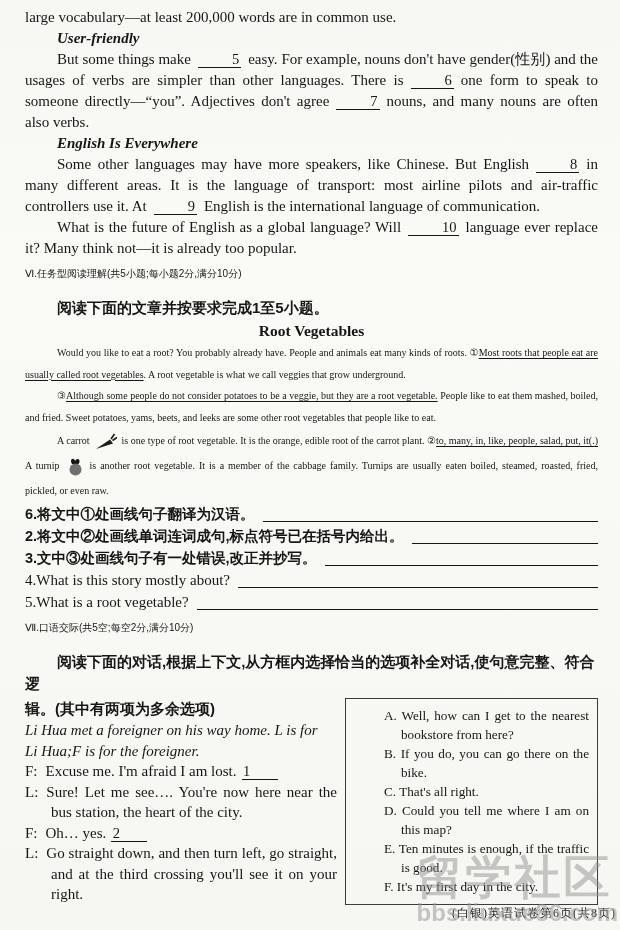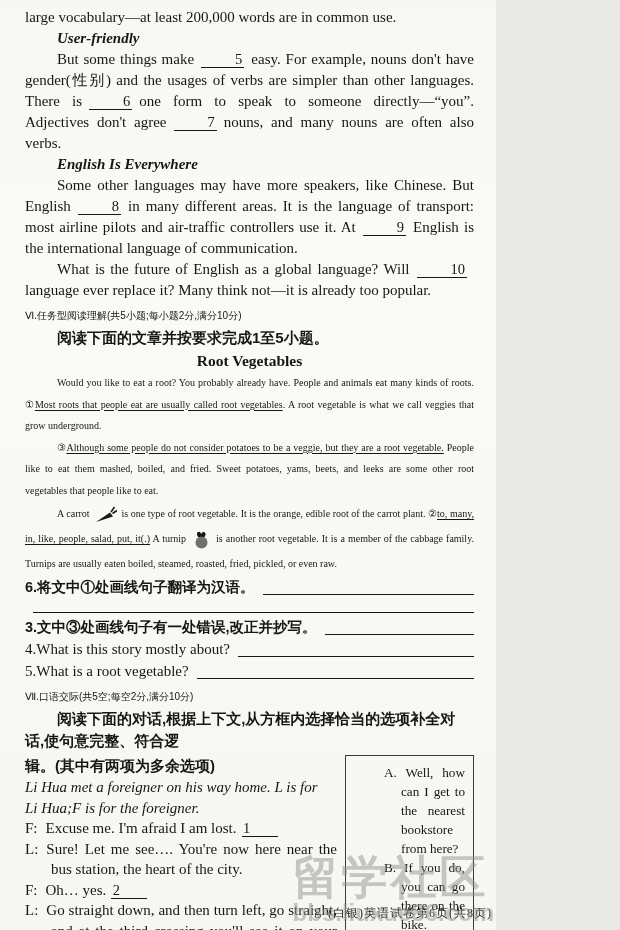--- a/index.html
+++ b/index.html
@@ -1,28 +1,28 @@
 <!DOCTYPE html>
 <html><head>
 <meta charset="utf-8">
 <style>
   html, body { margin:0; padding:0; background:#e9e9e6; }
   .page {
-    position:relative; width:496px; height:930px; overflow:hidden;
+    position:relative; width:620px; height:930px; overflow:hidden;
     background:linear-gradient(180deg,#f7f7f3 0%, #fafaf6 30%, #f6f6f2 100%);
     font-family:"Liberation Serif", serif; color:#161616;
   }
   .content { padding:7px 22px 0 25px; }
   p { margin:0; }
   .body-p { font-size:15px; line-height:21px; text-align:justify; }
   .indent { text-indent:32px; }
   .h-en { font-size:15px; line-height:21px; font-weight:bold; margin-left:32px;font-style:italic; }
   .zh-head { font-family:"Liberation Sans", sans-serif; font-weight:normal; font-size:10px; line-height:23px; margin-top:3px; }
   .zh-instr { font-family:"Liberation Sans", sans-serif; font-weight:bold; font-size:15px; line-height:22px; }
-  .ind2 { text-indent:32px; }
+  .ind2 { text-indent:32px;margin-top:12px; }
   .rv-title { text-align:center; font-weight:bold; font-size:15.5px; line-height:23px; }
   .rv-p { font-size:10px; line-height:21.5px; text-align:justify; }
   .spread { line-height:25px; }
   .blank {
     display:inline-block; min-width:36px; margin:0 7px; padding:0 2px;
     border-bottom:1px solid #161616; text-align:center;
     font-size:14.5px; line-height:16px; vertical-align:baseline;
   }
   .u { text-decoration:underline; text-underline-offset:2px; }
   .q-row { display:flex; align-items:flex-end; line-height:22px; font-size:15px; }
@@ -74,20 +74,21 @@
         </svg><span>is one type of root vegetable. It is the orange, edible root of the carrot plant. ②</span><span class="u">to, many, in, like, people, salad, put, it(.)</span> <span>A turnip</span><svg class="vicon" width="20" height="19" viewBox="0 0 20 19">
           <path d="M7,7 C3.5,1.5 10,-0.5 10,4.5 C11,0 17,2 13.5,7 Z" fill="#141414"></path>
           <circle cx="10.5" cy="12.5" r="6" fill="#707070"></circle>
         </svg><span>is another root vegetable. It is a member of the cabbage family. Turnips are usually eaten boiled, steamed, roasted, fried, pickled, or even raw.</span></p>
 
     <div class="q-row">
         <span class="q-zh">6.将文中①处画线句子翻译为汉语。</span>
         <span class="q-blank"></span>
       </div>
     <div class="q-row">
+        <span class="q-zh">2.将文中②处画线单词连词成句,标点符号已在括号内给出。</span>
         <span class="q-blank"></span>
       </div>
     <div class="q-row">
         <span class="q-zh">3.文中③处画线句子有一处错误,改正并抄写。</span>
         <span class="q-blank"></span>
       </div>
     <div class="q-row">
         <span class="q-en">4.What is this story mostly about?</span>
         <span class="q-blank"></span>
       </div>

